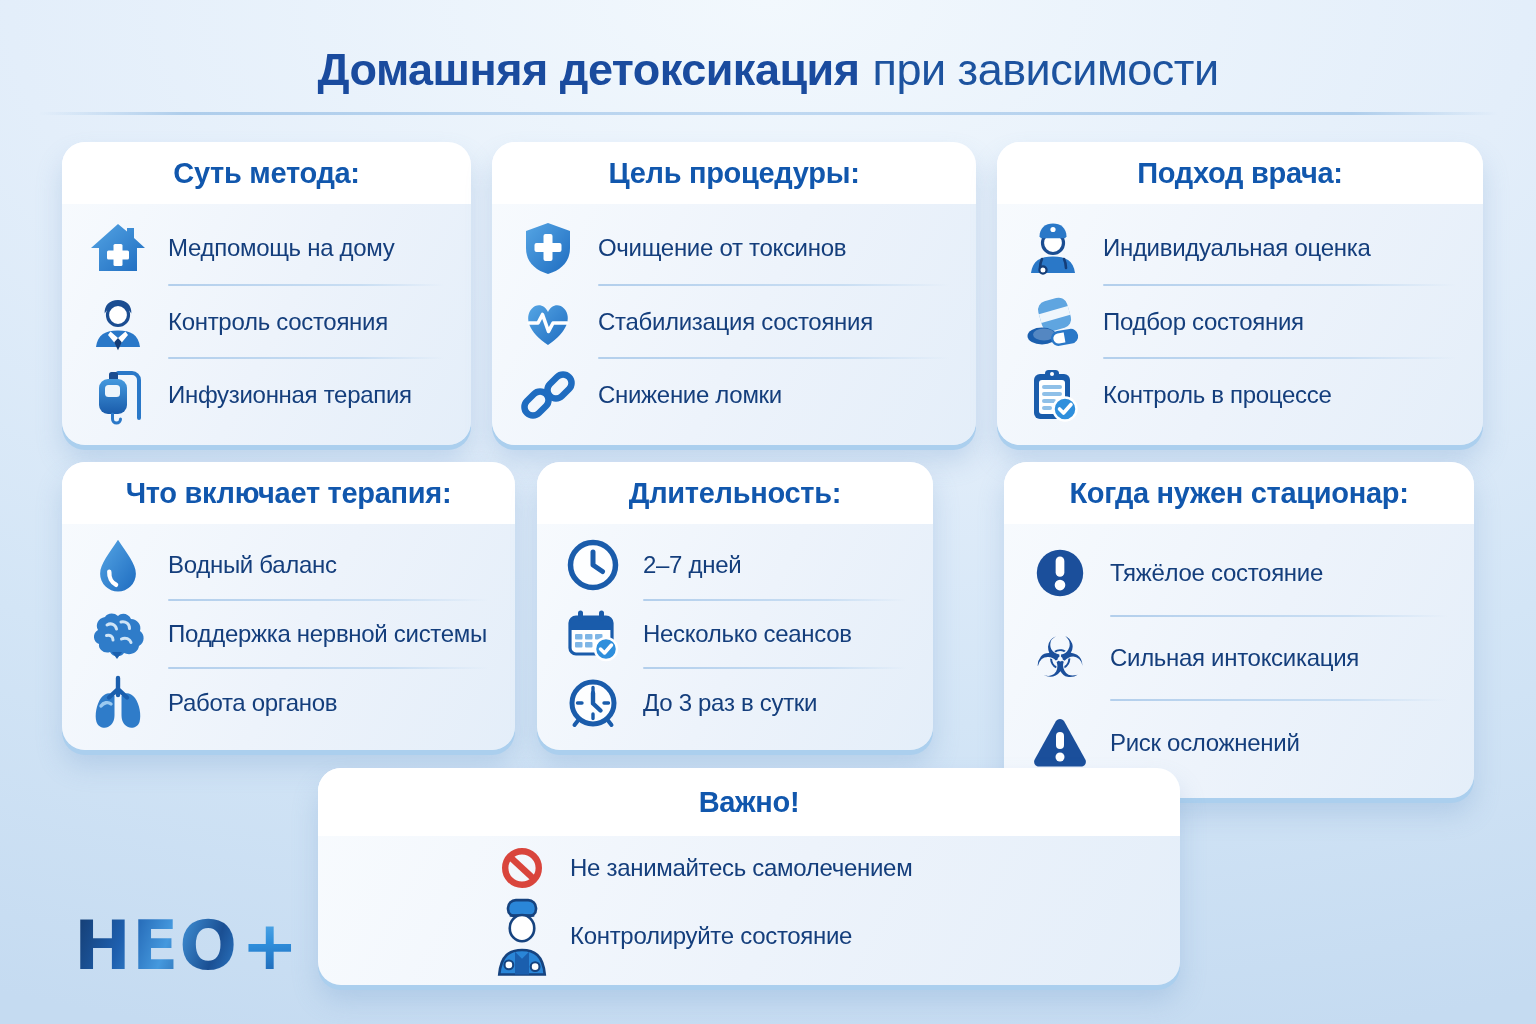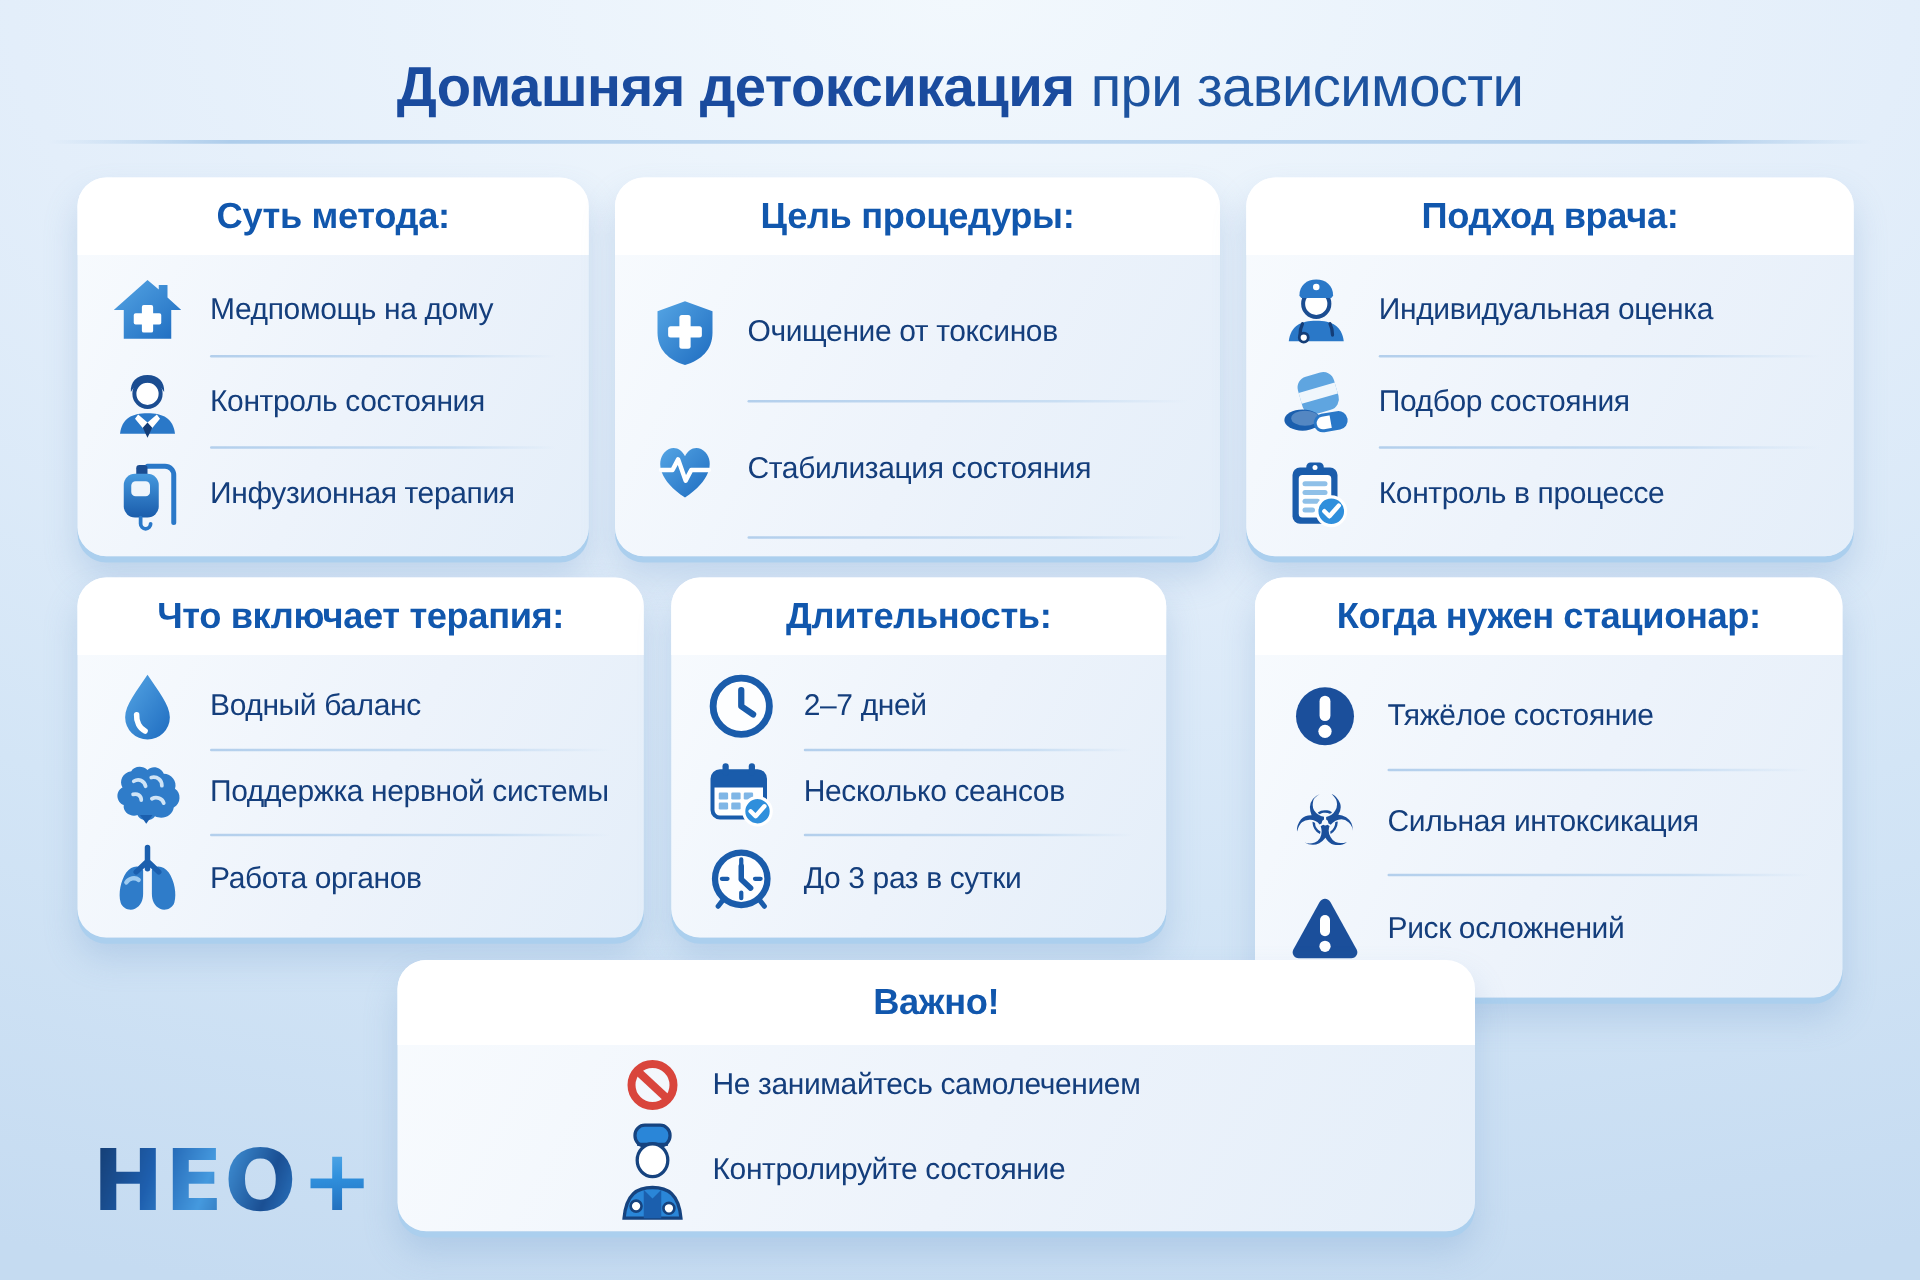--- a/index.html
+++ b/index.html
@@ -161,20 +161,31 @@
       <div class="row">
         <span class="ic">
           <svg width="60" height="60" viewBox="0 0 60 60">
             <path d="M30 53 C10 40 6.5 25 13.5 17 c6 -6.5 13.5 -3.5 16.5 3 c3 -6.5 10.5 -9.5 16.5 -3 c7 8 3.5 23 -16.5 36 Z" fill="url(#gA)"></path>
             <path d="M11 31 h9 l4.5 -8.5 6 17 4.5 -8.5 h14" stroke="#fff" stroke-width="3.6" fill="none" stroke-linejoin="round" stroke-linecap="round"></path>
           </svg>
         </span>
         <span class="lbl">Стабилизация состояния</span>
       </div>
       <div class="sep"></div>
+      <div class="row">
+        <span class="ic">
+          <svg width="60" height="60" viewBox="0 0 60 60">
+            <g stroke="#1f6cc0" stroke-width="6.5" fill="none">
+              <rect x="5" y="30" width="27" height="17" rx="8.5" transform="rotate(-45 18.5 38.5)"></rect>
+              <rect x="28" y="13" width="27" height="17" rx="8.5" transform="rotate(-45 41.5 21.5)"></rect>
+            </g>
+          </svg>
+        </span>
+        <span class="lbl">Снижение ломки</span>
+      </div>
     </div>
   </section>
 
   <section class="card" style="left:997px;top:142px;width:486px;height:303px">
     <header class="card-header">
       <h2>Подход врача:</h2>
     </header>
     <div class="card-body">
       <div class="row">
         <span class="ic">

